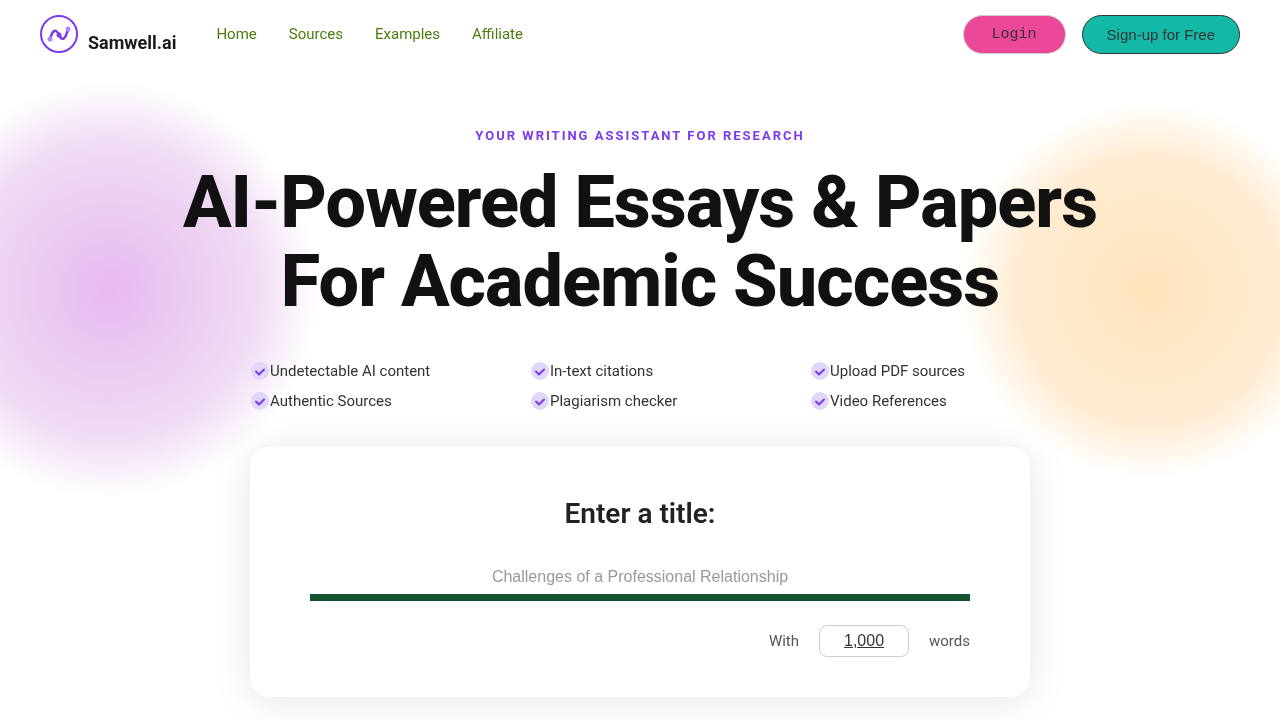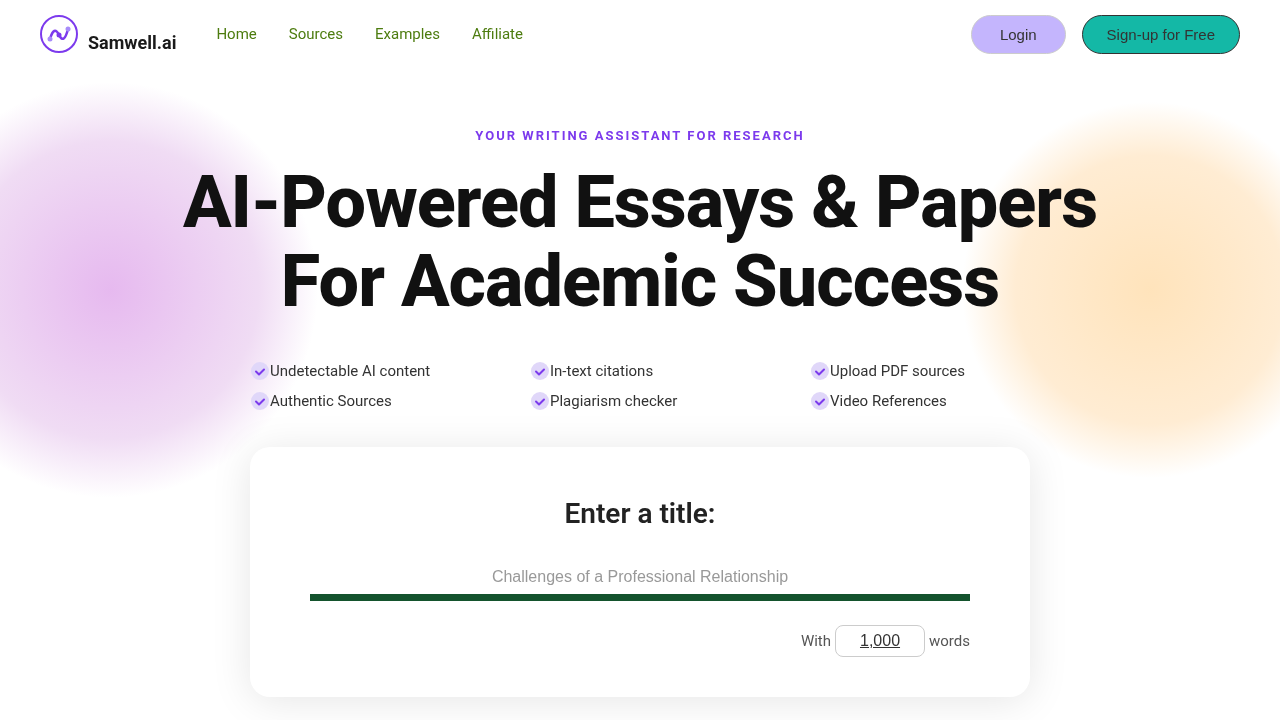--- a/index.html
+++ b/index.html
@@ -95,25 +95,26 @@
     .navbar-right {
       display: flex;
       align-items: center;
       gap: 16px;
     }
 
     .btn-login {
       padding: 10px 28px;
       border: 1.5px solid #ccc;
       border-radius: 50px;
-      background: #c4b5fd;
+      background: #ec4899;
       font-size: 15px;
       color: #333;
       cursor: pointer;
       font-weight: 500;
+      font-family: Liberation Mono, monospace;
     }
 
     .btn-signup {
       padding: 10px 24px;
       border: 1.5px solid #333;
       border-radius: 50px;
       background: #14b8a6;
       font-size: 15px;
       color: #333;
       cursor: pointer;
@@ -207,21 +208,21 @@
     }
 
     .title-input::placeholder {
       color: #999;
     }
 
     .words-row {
       display: flex;
       align-items: center;
       justify-content: flex-end;
-      gap: 4px;
+      gap: 20px;
       font-size: 15px;
       color: #555;
     }
 
     .words-input {
       border: 1.5px solid #ccc;
       border-radius: 8px;
       padding: 6px 14px;
       font-size: 16px;
       color: #333;

